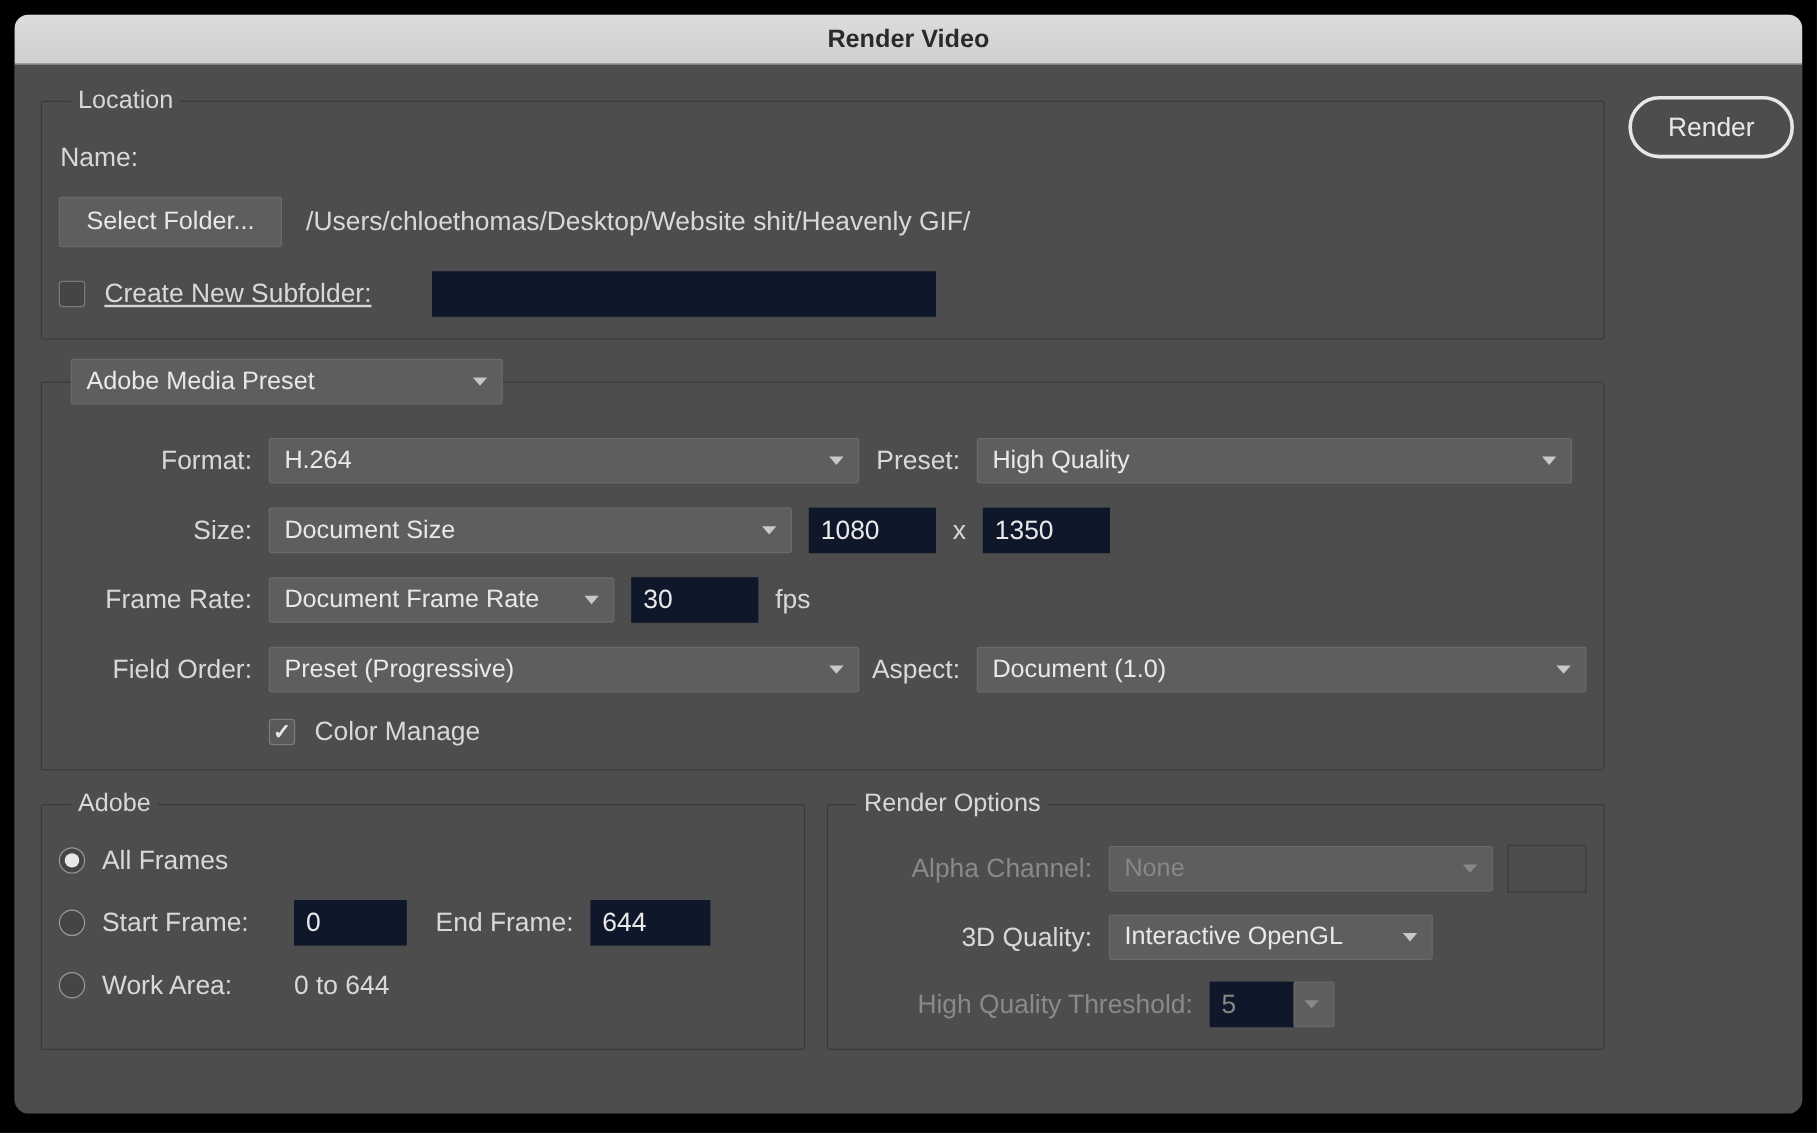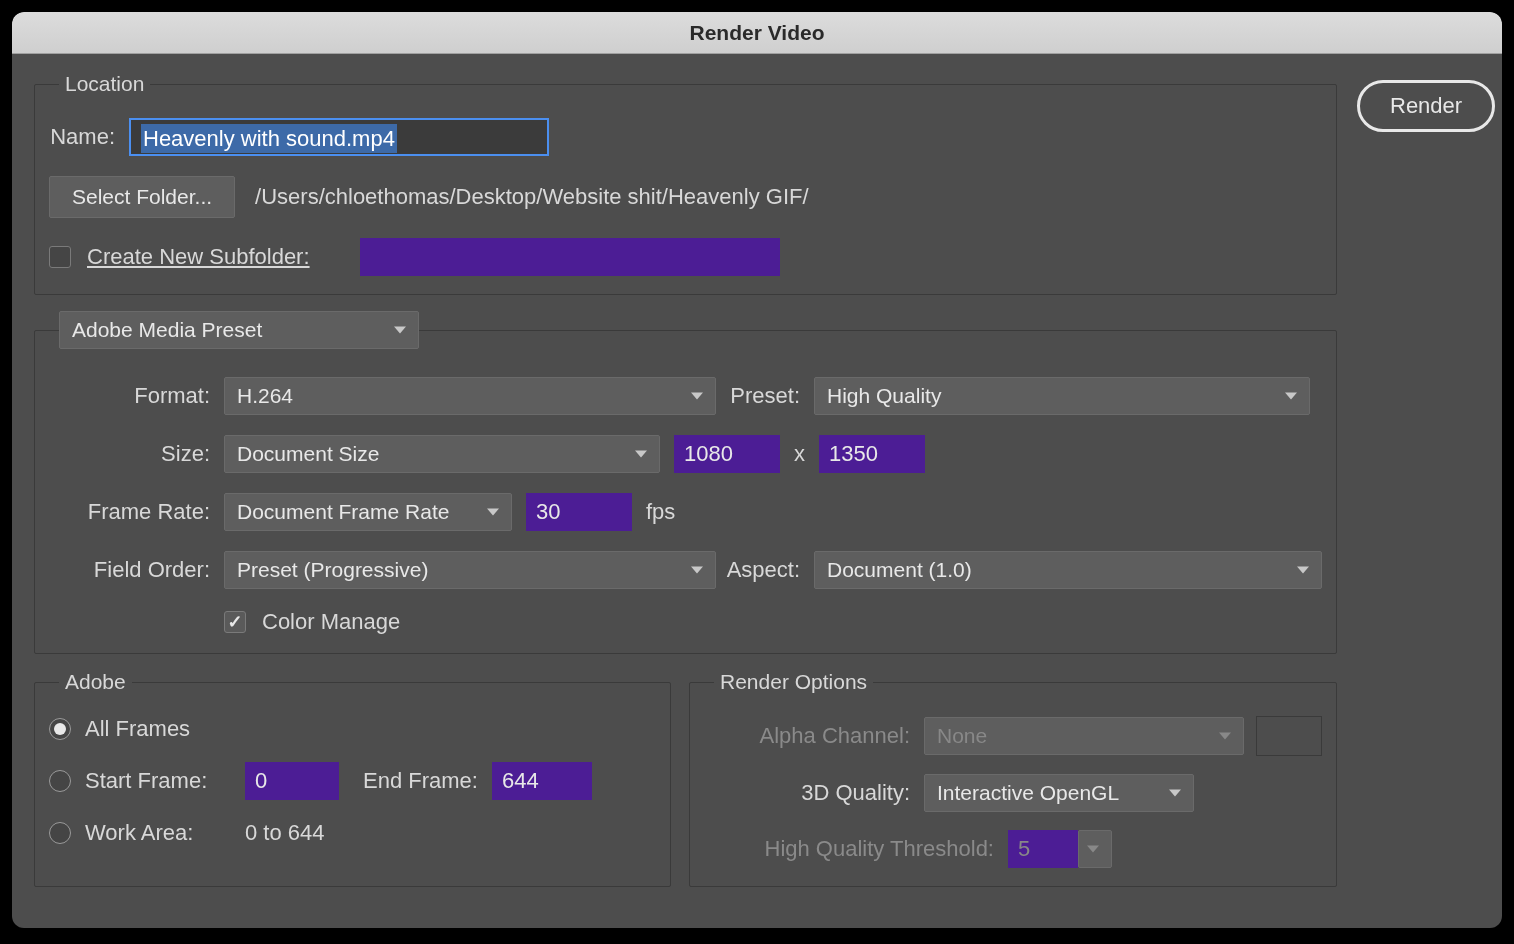--- a/index.html
+++ b/index.html
@@ -104,21 +104,21 @@
     }
     
     .label {
       font-size: 22px;
       color: #d8d8d8;
       text-align: right;
       padding-right: 14px;
     }
     
     .text-input {
-      background: #4c1d95;
+      background: #0f172a;
       border: none;
       color: #e8e8e8;
       font-size: 22px;
       padding: 6px 10px;
       height: 38px;
     }
     
     .text-input.selected {
       background: #3b3b3b;
       border: 2px solid #4b8ff0;
@@ -307,23 +307,20 @@
   </div>
 
   <div class="dialog-body">
     <div class="main-content">
 
       <fieldset>
         <legend>Location</legend>
 
         <div class="row">
           <span class="label" style="width:80px;">Name:</span>
-          <div class="text-input selected" style="width:420px;">
-            <span class="sel">Heavenly with sound.mp4</span>
-          </div>
         </div>
 
         <div class="row">
           <button class="btn-rect">Select Folder...</button>
           <span class="path-text">/Users/chloethomas/Desktop/Website shit/Heavenly GIF/</span>
         </div>
 
         <div class="row">
           <span class="checkbox"></span>
           <span class="label" style="margin-left:16px; text-align:left;text-decoration:underline;">Create New Subfolder:</span>

